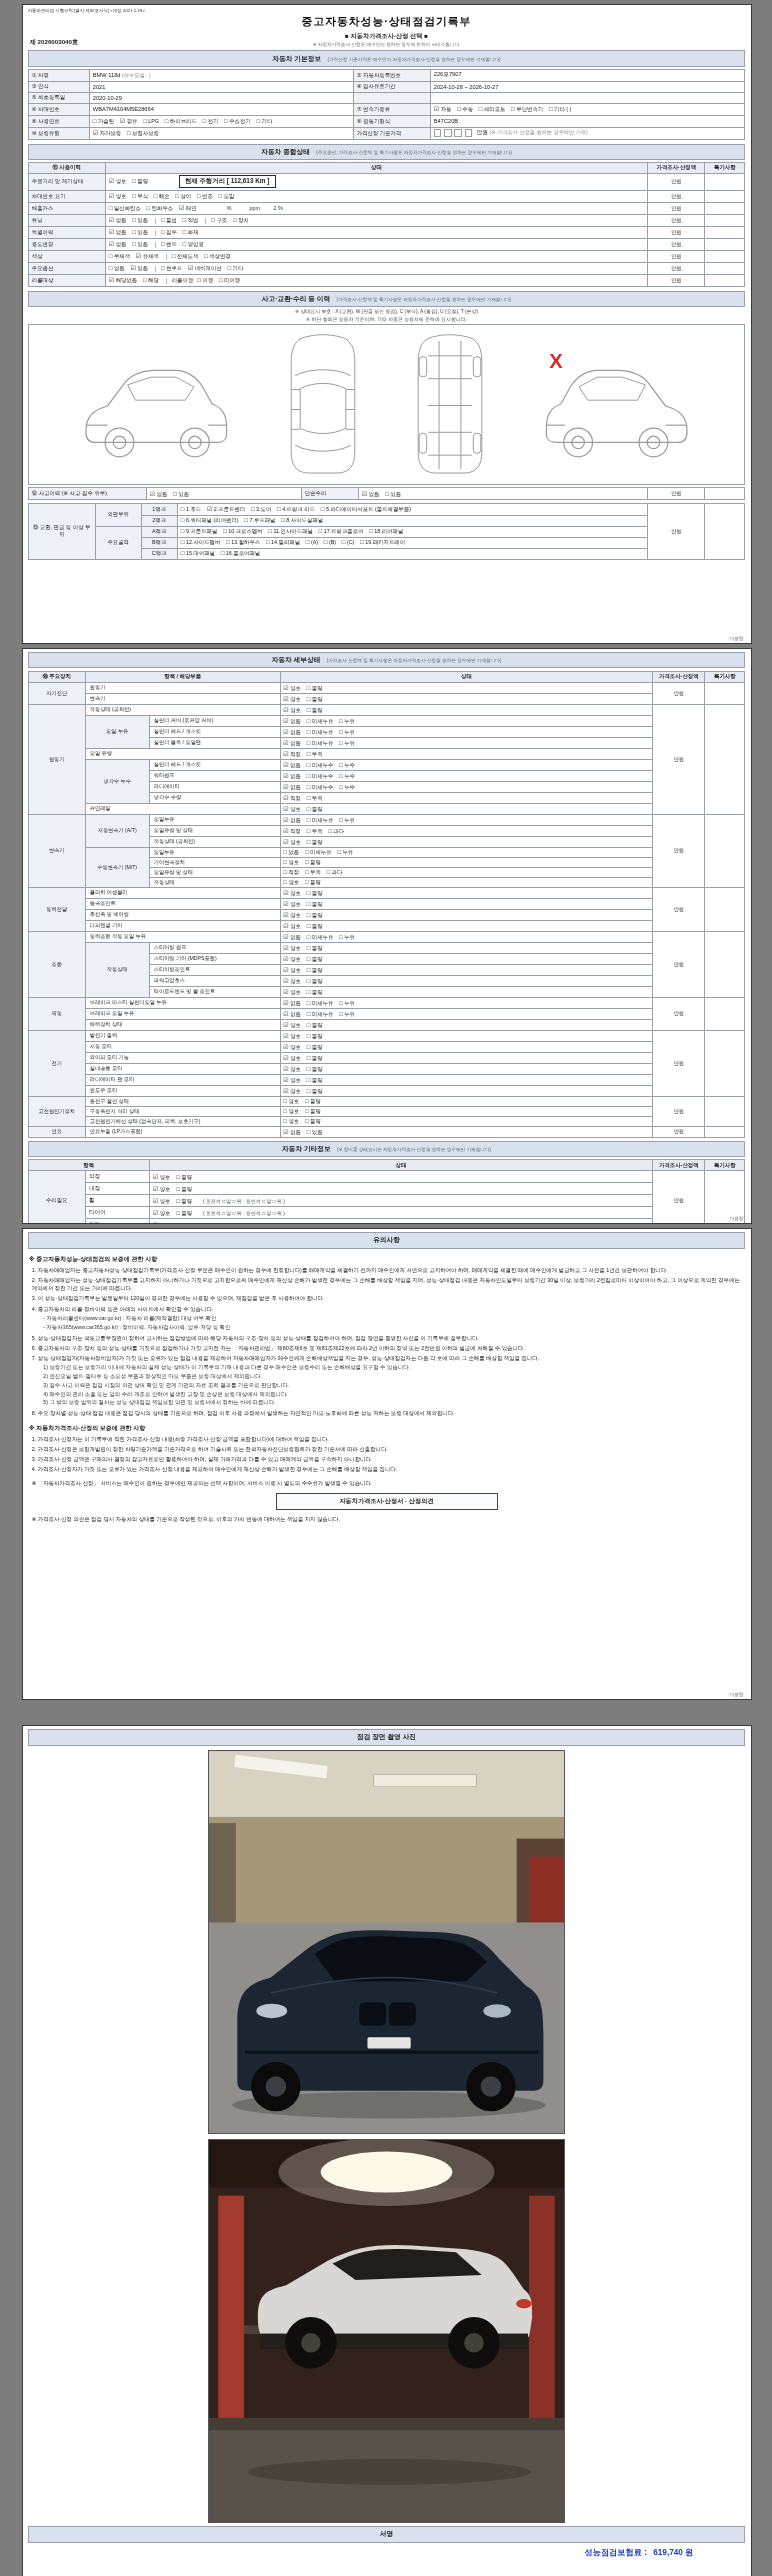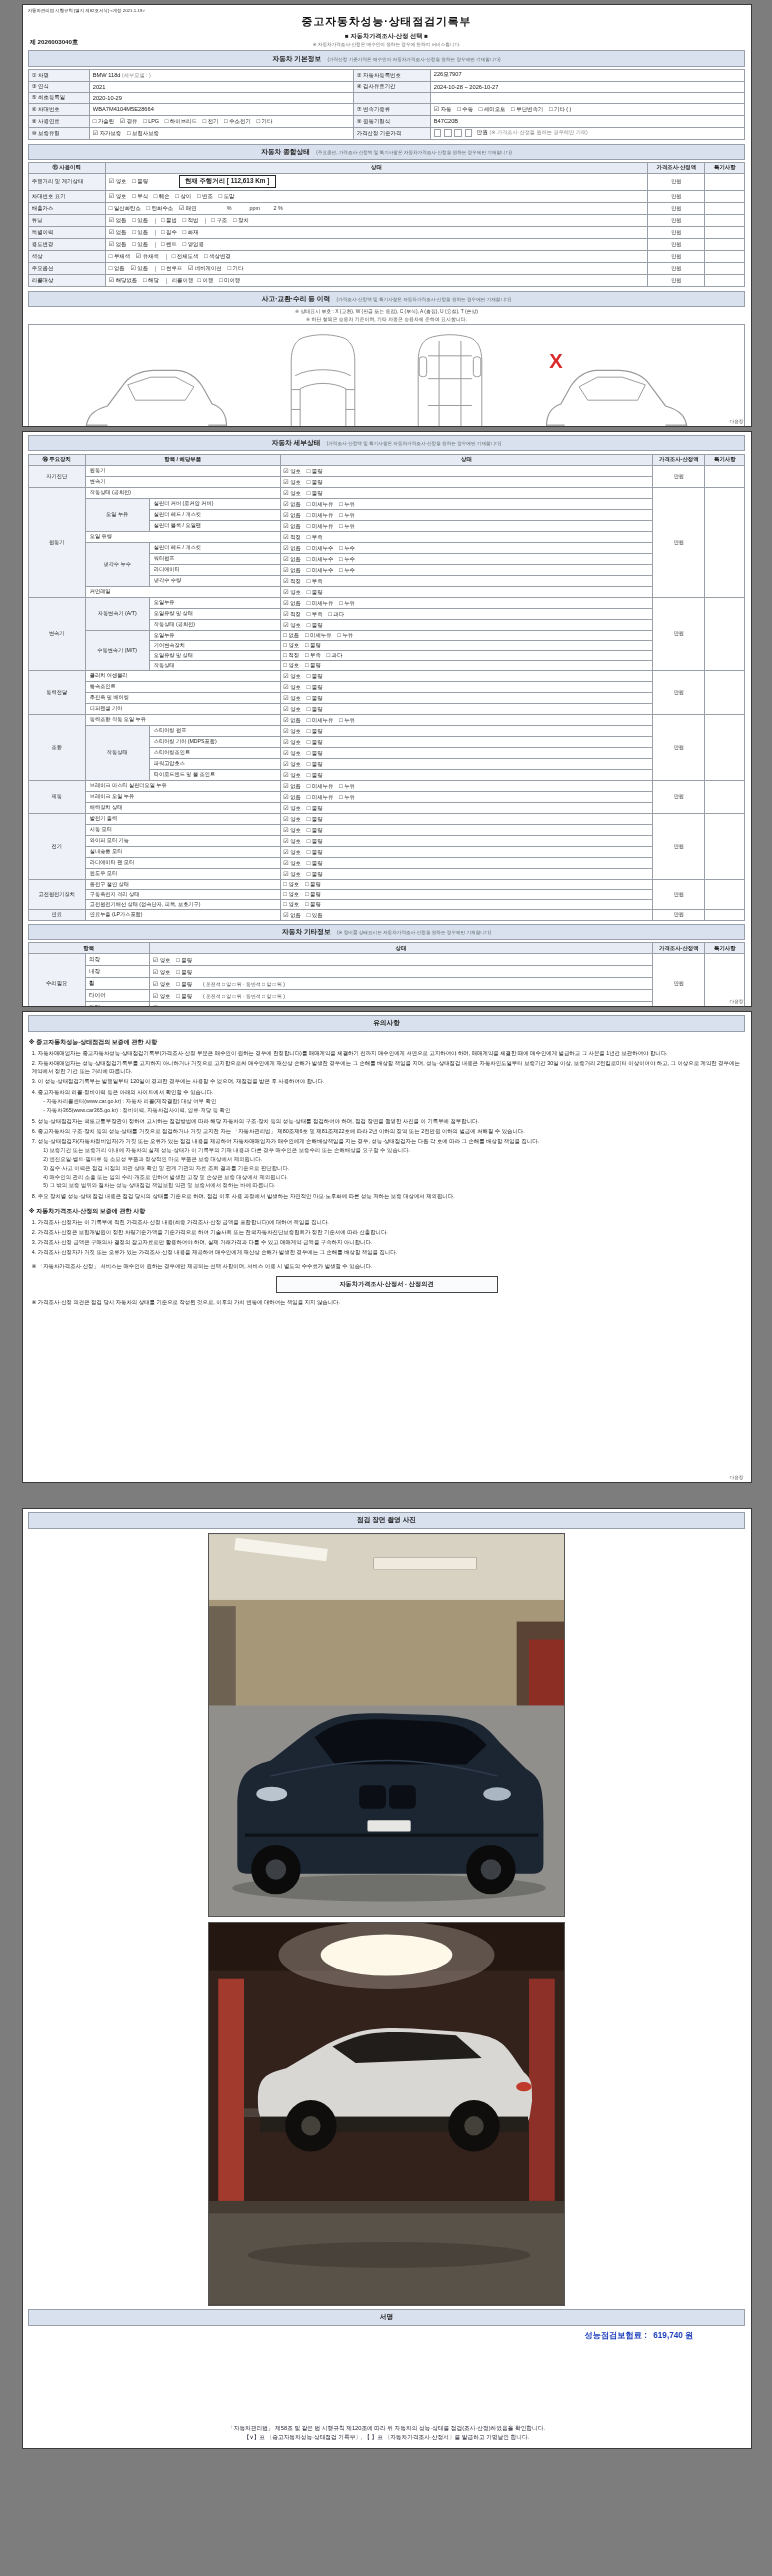--- a/index.html
+++ b/index.html
@@ -1,19 +1,19 @@
 <!DOCTYPE html>
 <html style="font-size:8.2px"><head>
 <meta charset="utf-8">
 <style>
   *{box-sizing:border-box;margin:0;padding:0}
   html,body{width:773px}
   body{height:2576px;background:#7d7d7d;font-family:"Liberation Sans","DejaVu Sans",sans-serif;color:#222;overflow:hidden;position:relative}
   .page{width:730px;margin:0 auto;background:#fff;border:0.5px solid #3a3a3a;padding:3.1px 5.2px;position:relative;overflow:hidden}
-  .p1{margin-top:4.1px;height:423px}
+  .p1{margin-top:4.1px;height:640px}
   .p2{margin-top:4.1px;height:576px}
   .p3{margin-top:4.1px;height:472px}
   .p4{margin-top:25px;height:941px}
   .formref{font-size:4.4px;color:#333}
   .doc-title{text-align:center;font-size:10.8px;font-weight:bold;letter-spacing:1px;color:#111;margin-top:2.1px}
   .doc-sub{text-align:center;font-size:6.2px;font-weight:bold;margin-top:2.6px}
   .doc-subnote{text-align:center;font-size:4.6px;color:#666;margin-top:1px}
   .docno{position:absolute;left:7.2px;top:33px;font-size:6.2px;font-weight:bold}
   .secbar{background:#d9e1ee;border:0.5px solid #98a0ab;text-align:center;padding:2.1px 0;margin-top:3.6px}
   .sb-t{font-weight:bold;font-size:6.7px}

